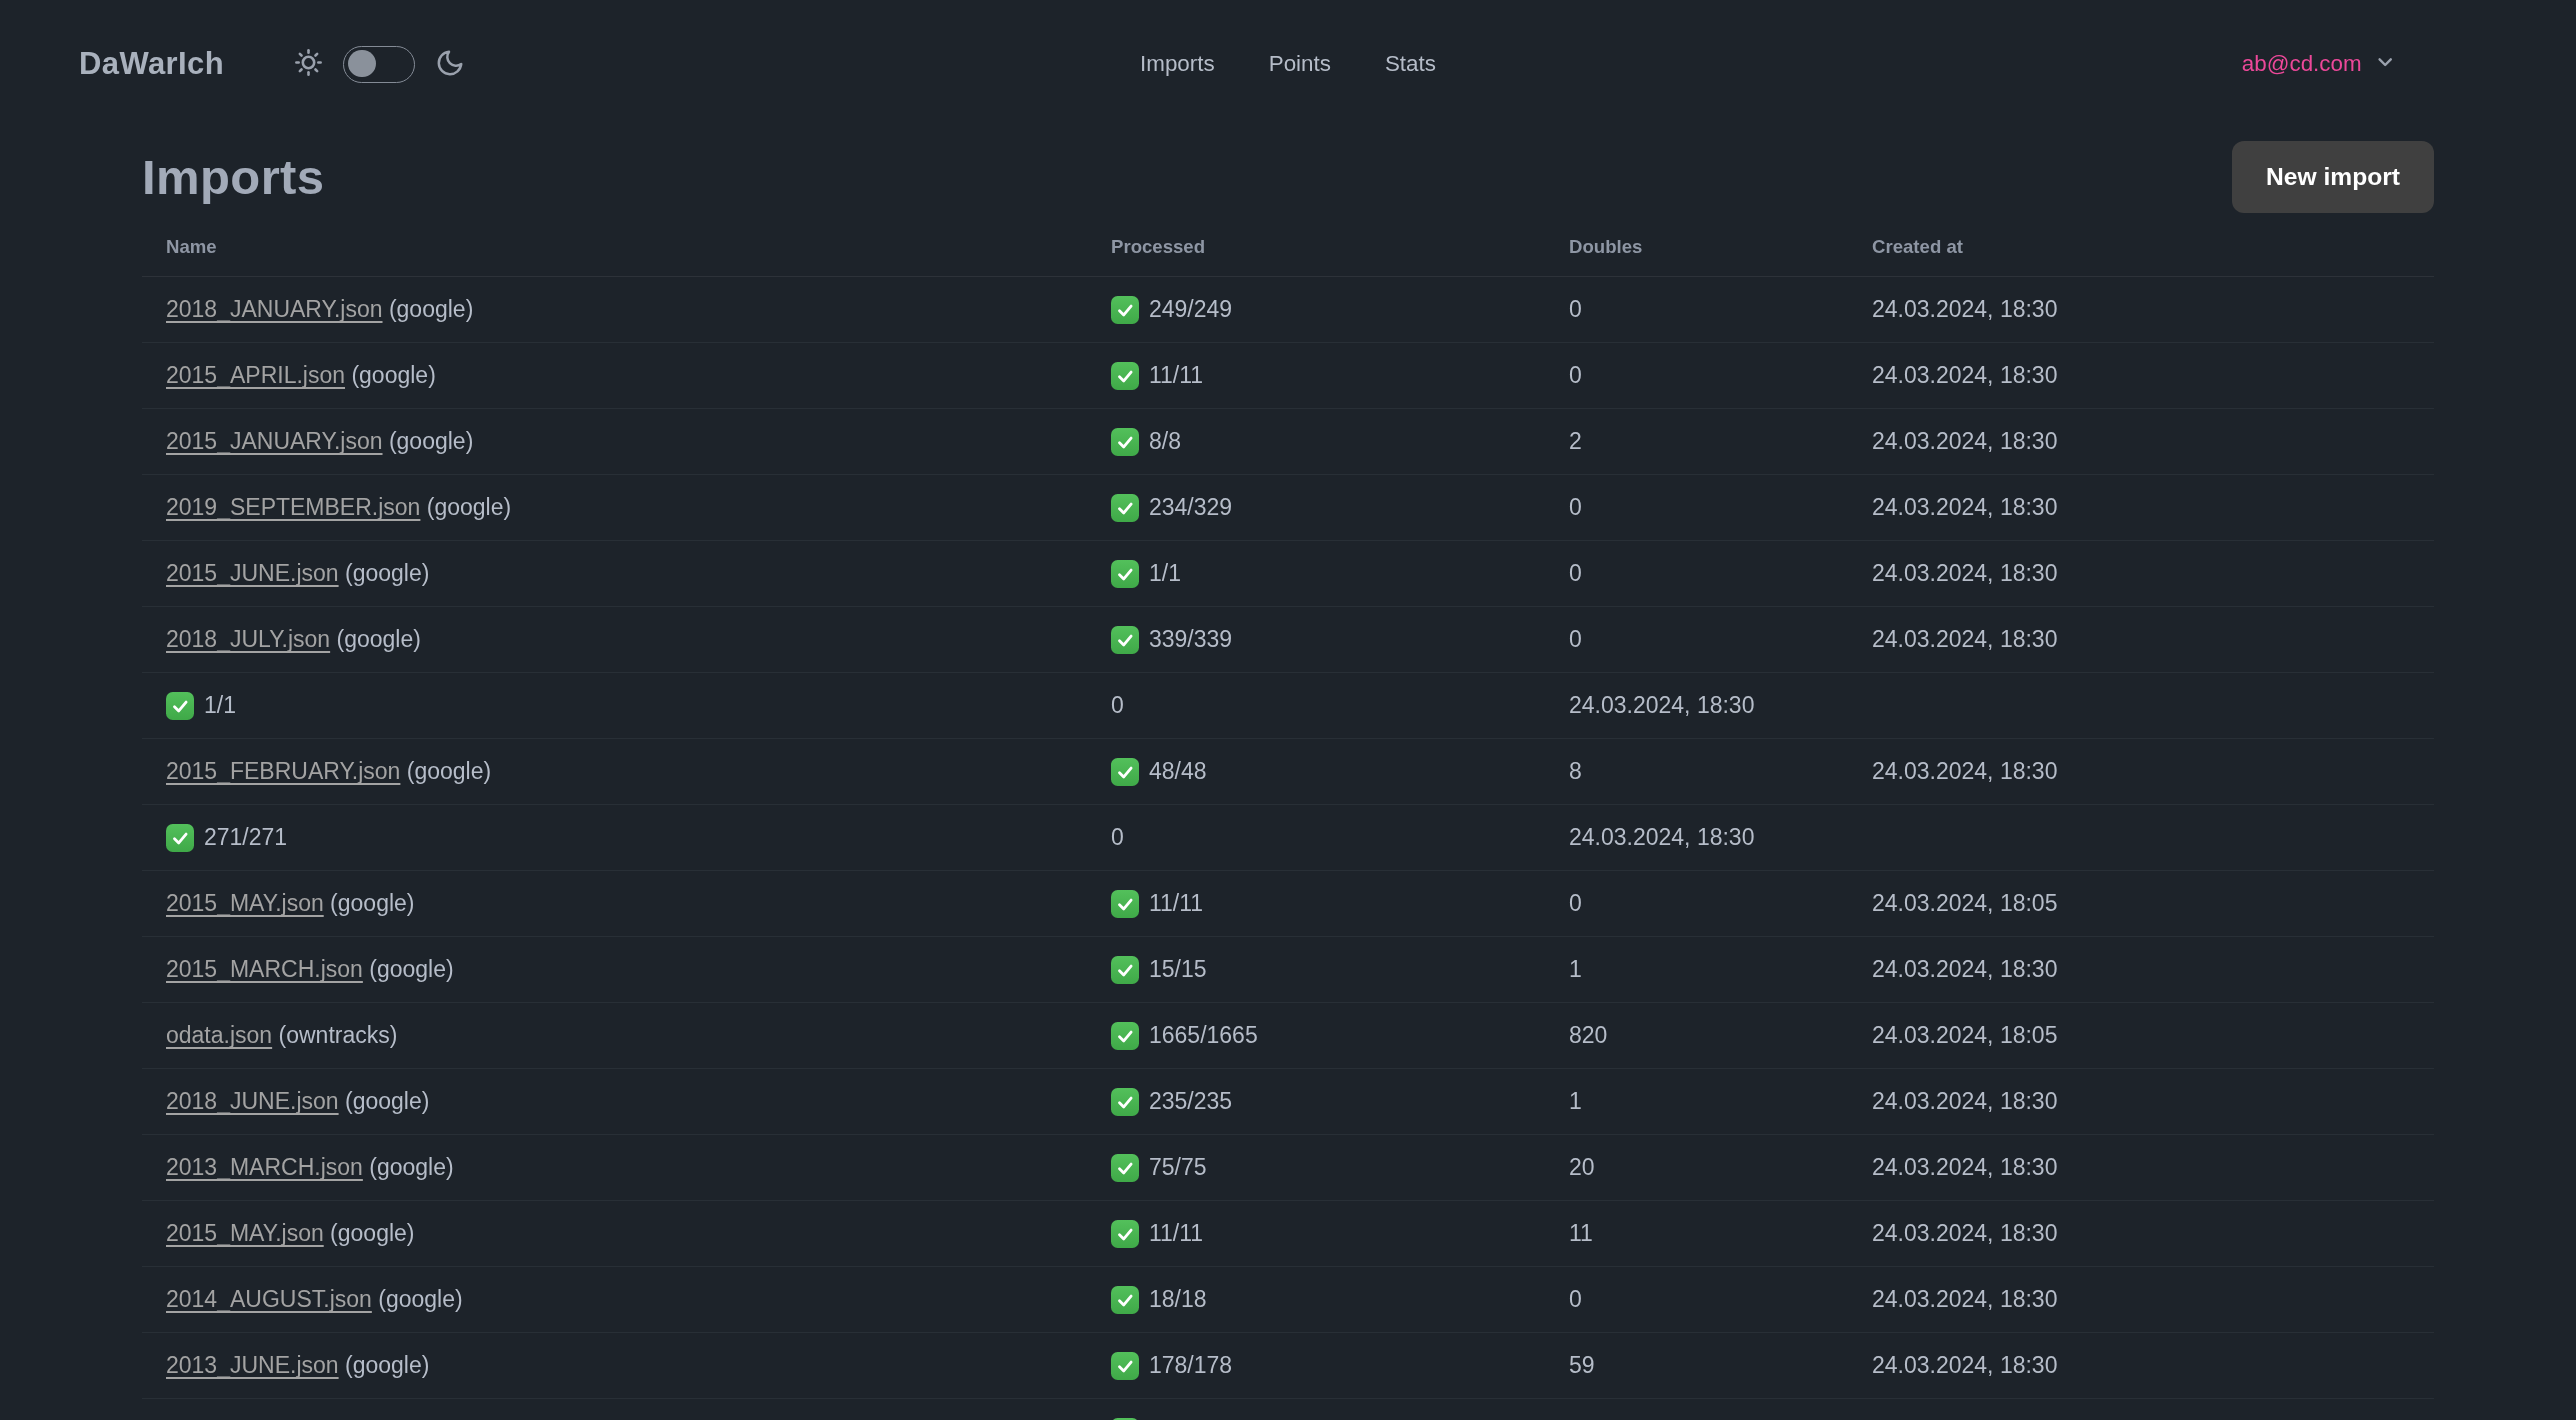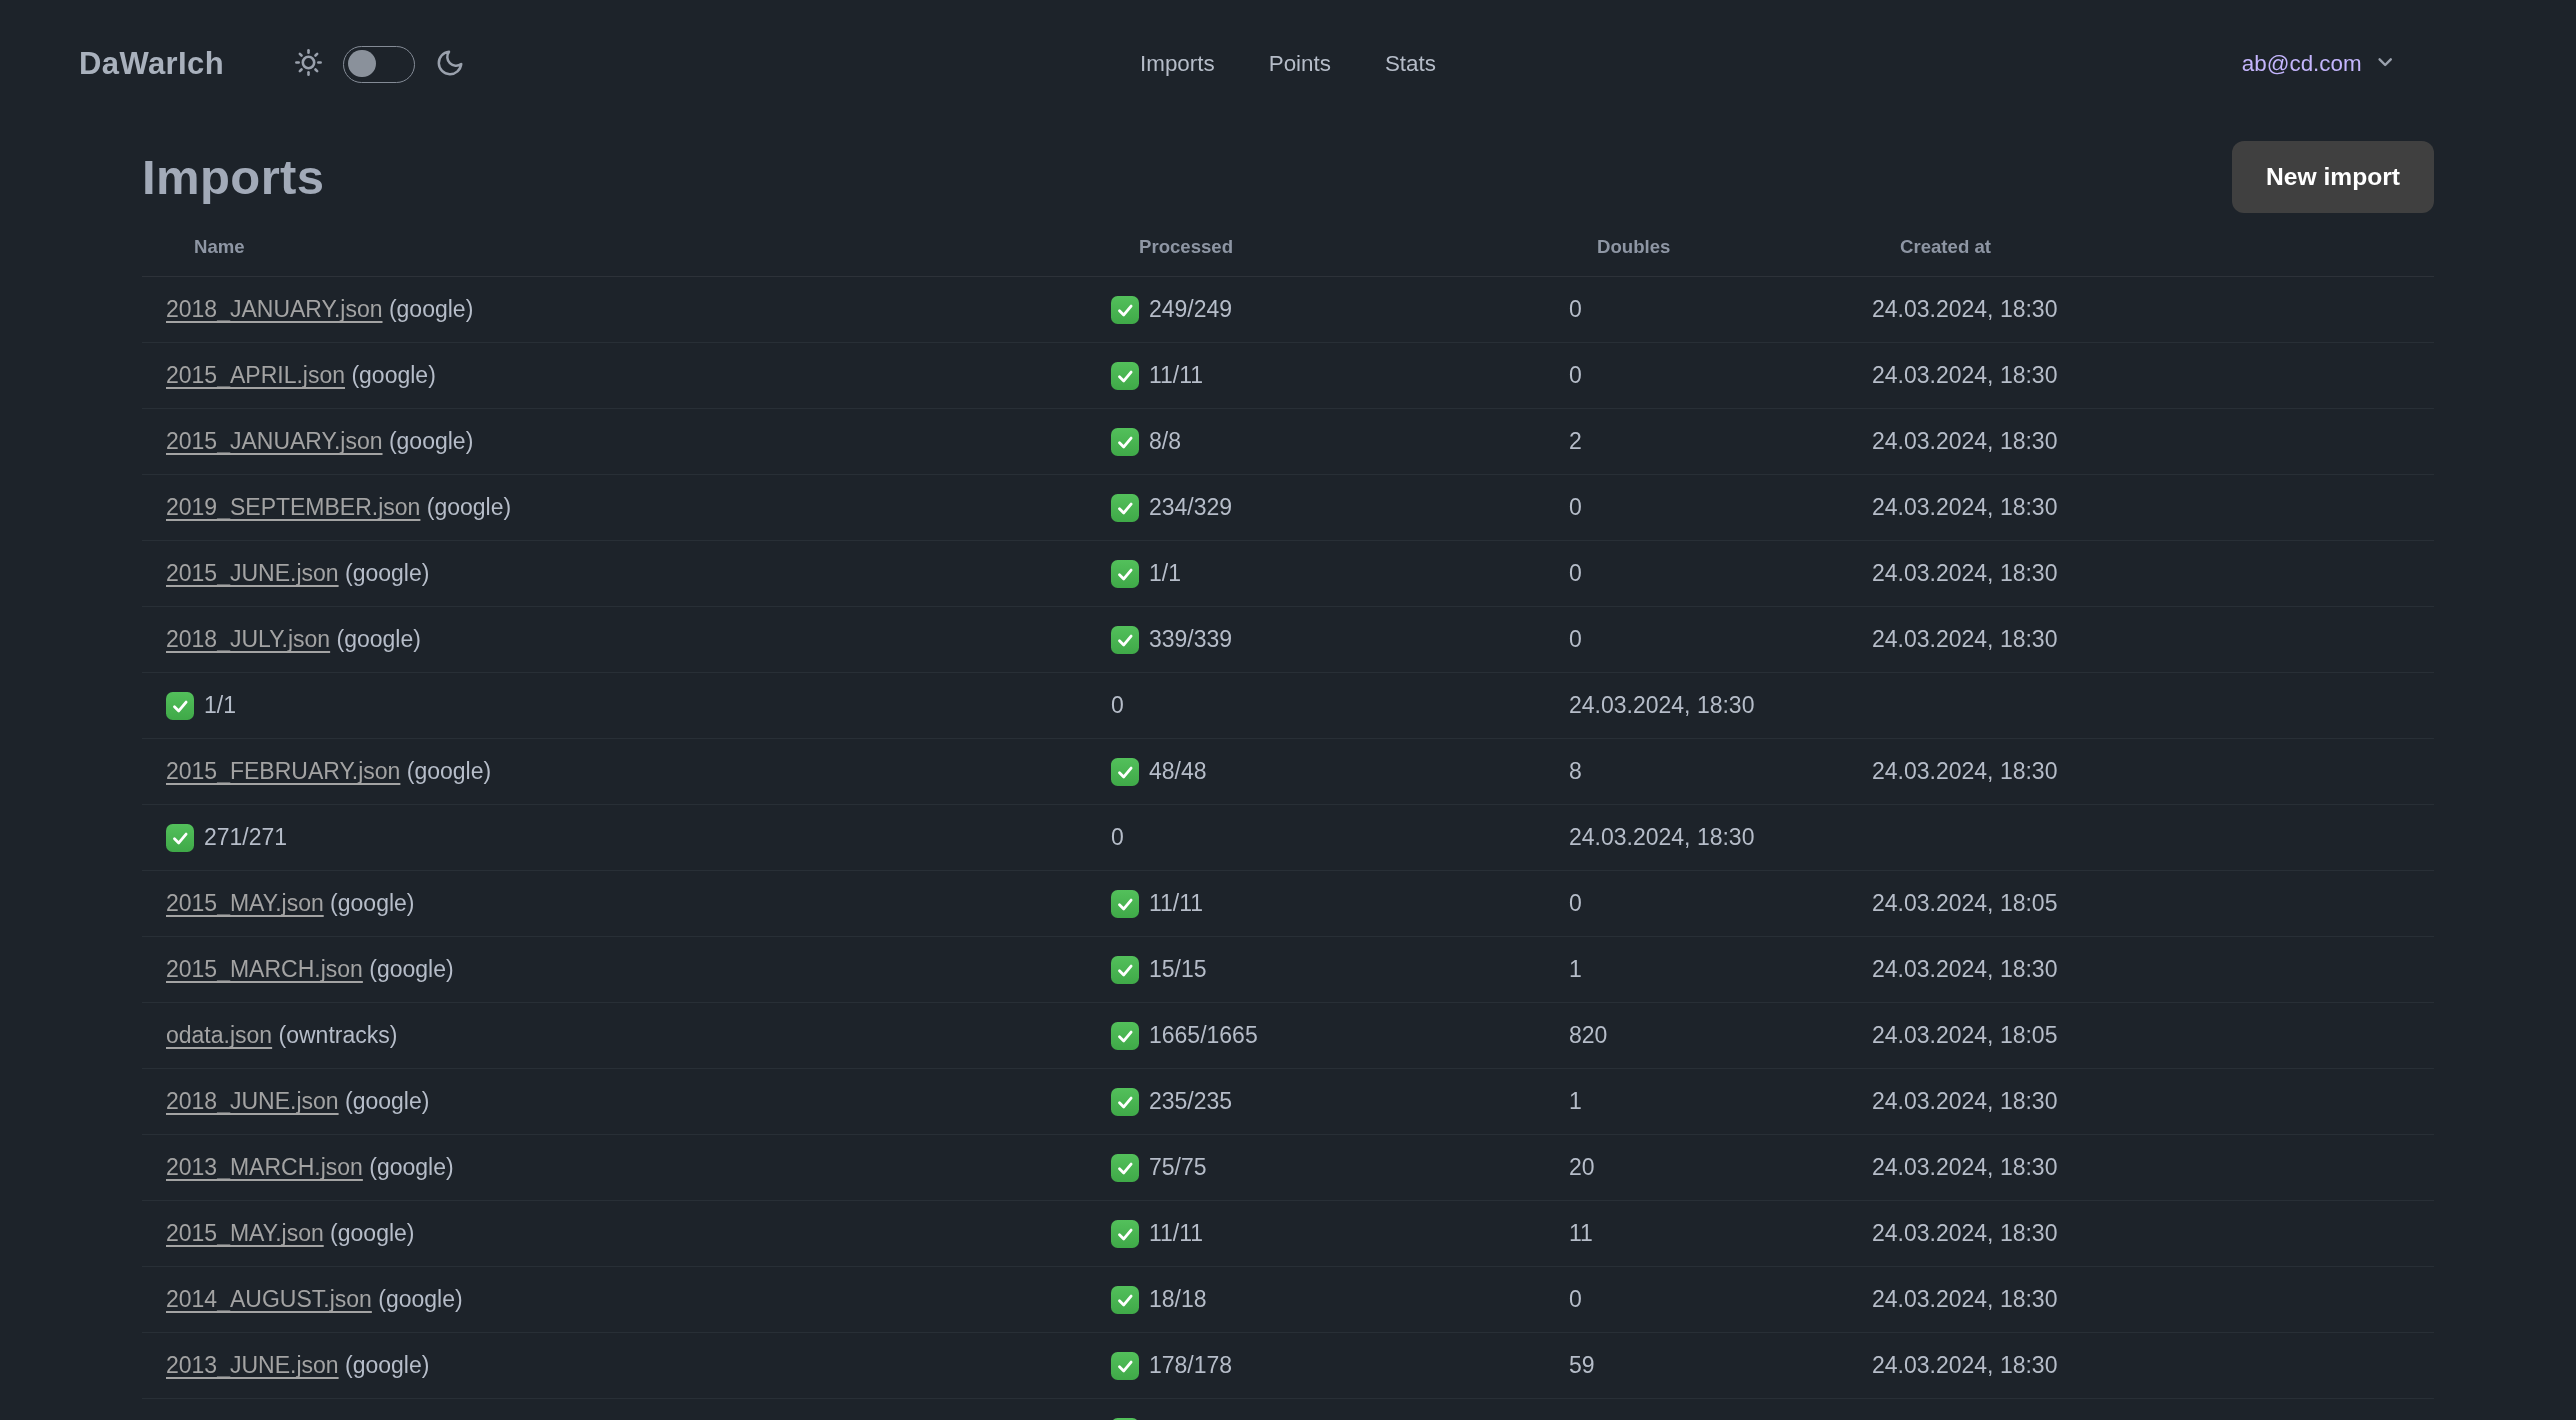--- a/index.html
+++ b/index.html
@@ -62,21 +62,21 @@
     text-decoration: none;
     cursor: pointer;
   }
   .user-menu {
     margin-left: auto;
     display: flex;
     align-items: center;
     gap: 12px;
     cursor: pointer;
   }
-  .user-email { font-size: 22.4px; color: #c4b5fd; }
+  .user-email { font-size: 22.4px; color: #ec4899; }
 
   
   .main { padding: 0 142px; }
   .page-header {
     margin-top: 31px;
     height: 75px;
     display: flex;
     justify-content: space-between;
     align-items: center;
   }
@@ -105,21 +105,20 @@
     grid-template-columns: 945px 458px 303px 1fr;
   }
   .table-header {
     padding: 22.4px 24px 18px 24px;
     border-bottom: 0.7px solid rgba(182,189,201,0.10);
   }
   .th {
     font-size: 18.6px;
     font-weight: 700;
     color: #8e96a4;
-    margin-left: 28px;
   }
   .trow {
     height: 66px;
     border-bottom: 0.7px solid rgba(182,189,201,0.08);
     padding: 0 24px;
     align-items: center;
   }
   .cell {
     font-size: 23px;
     color: #b6bdc9;

